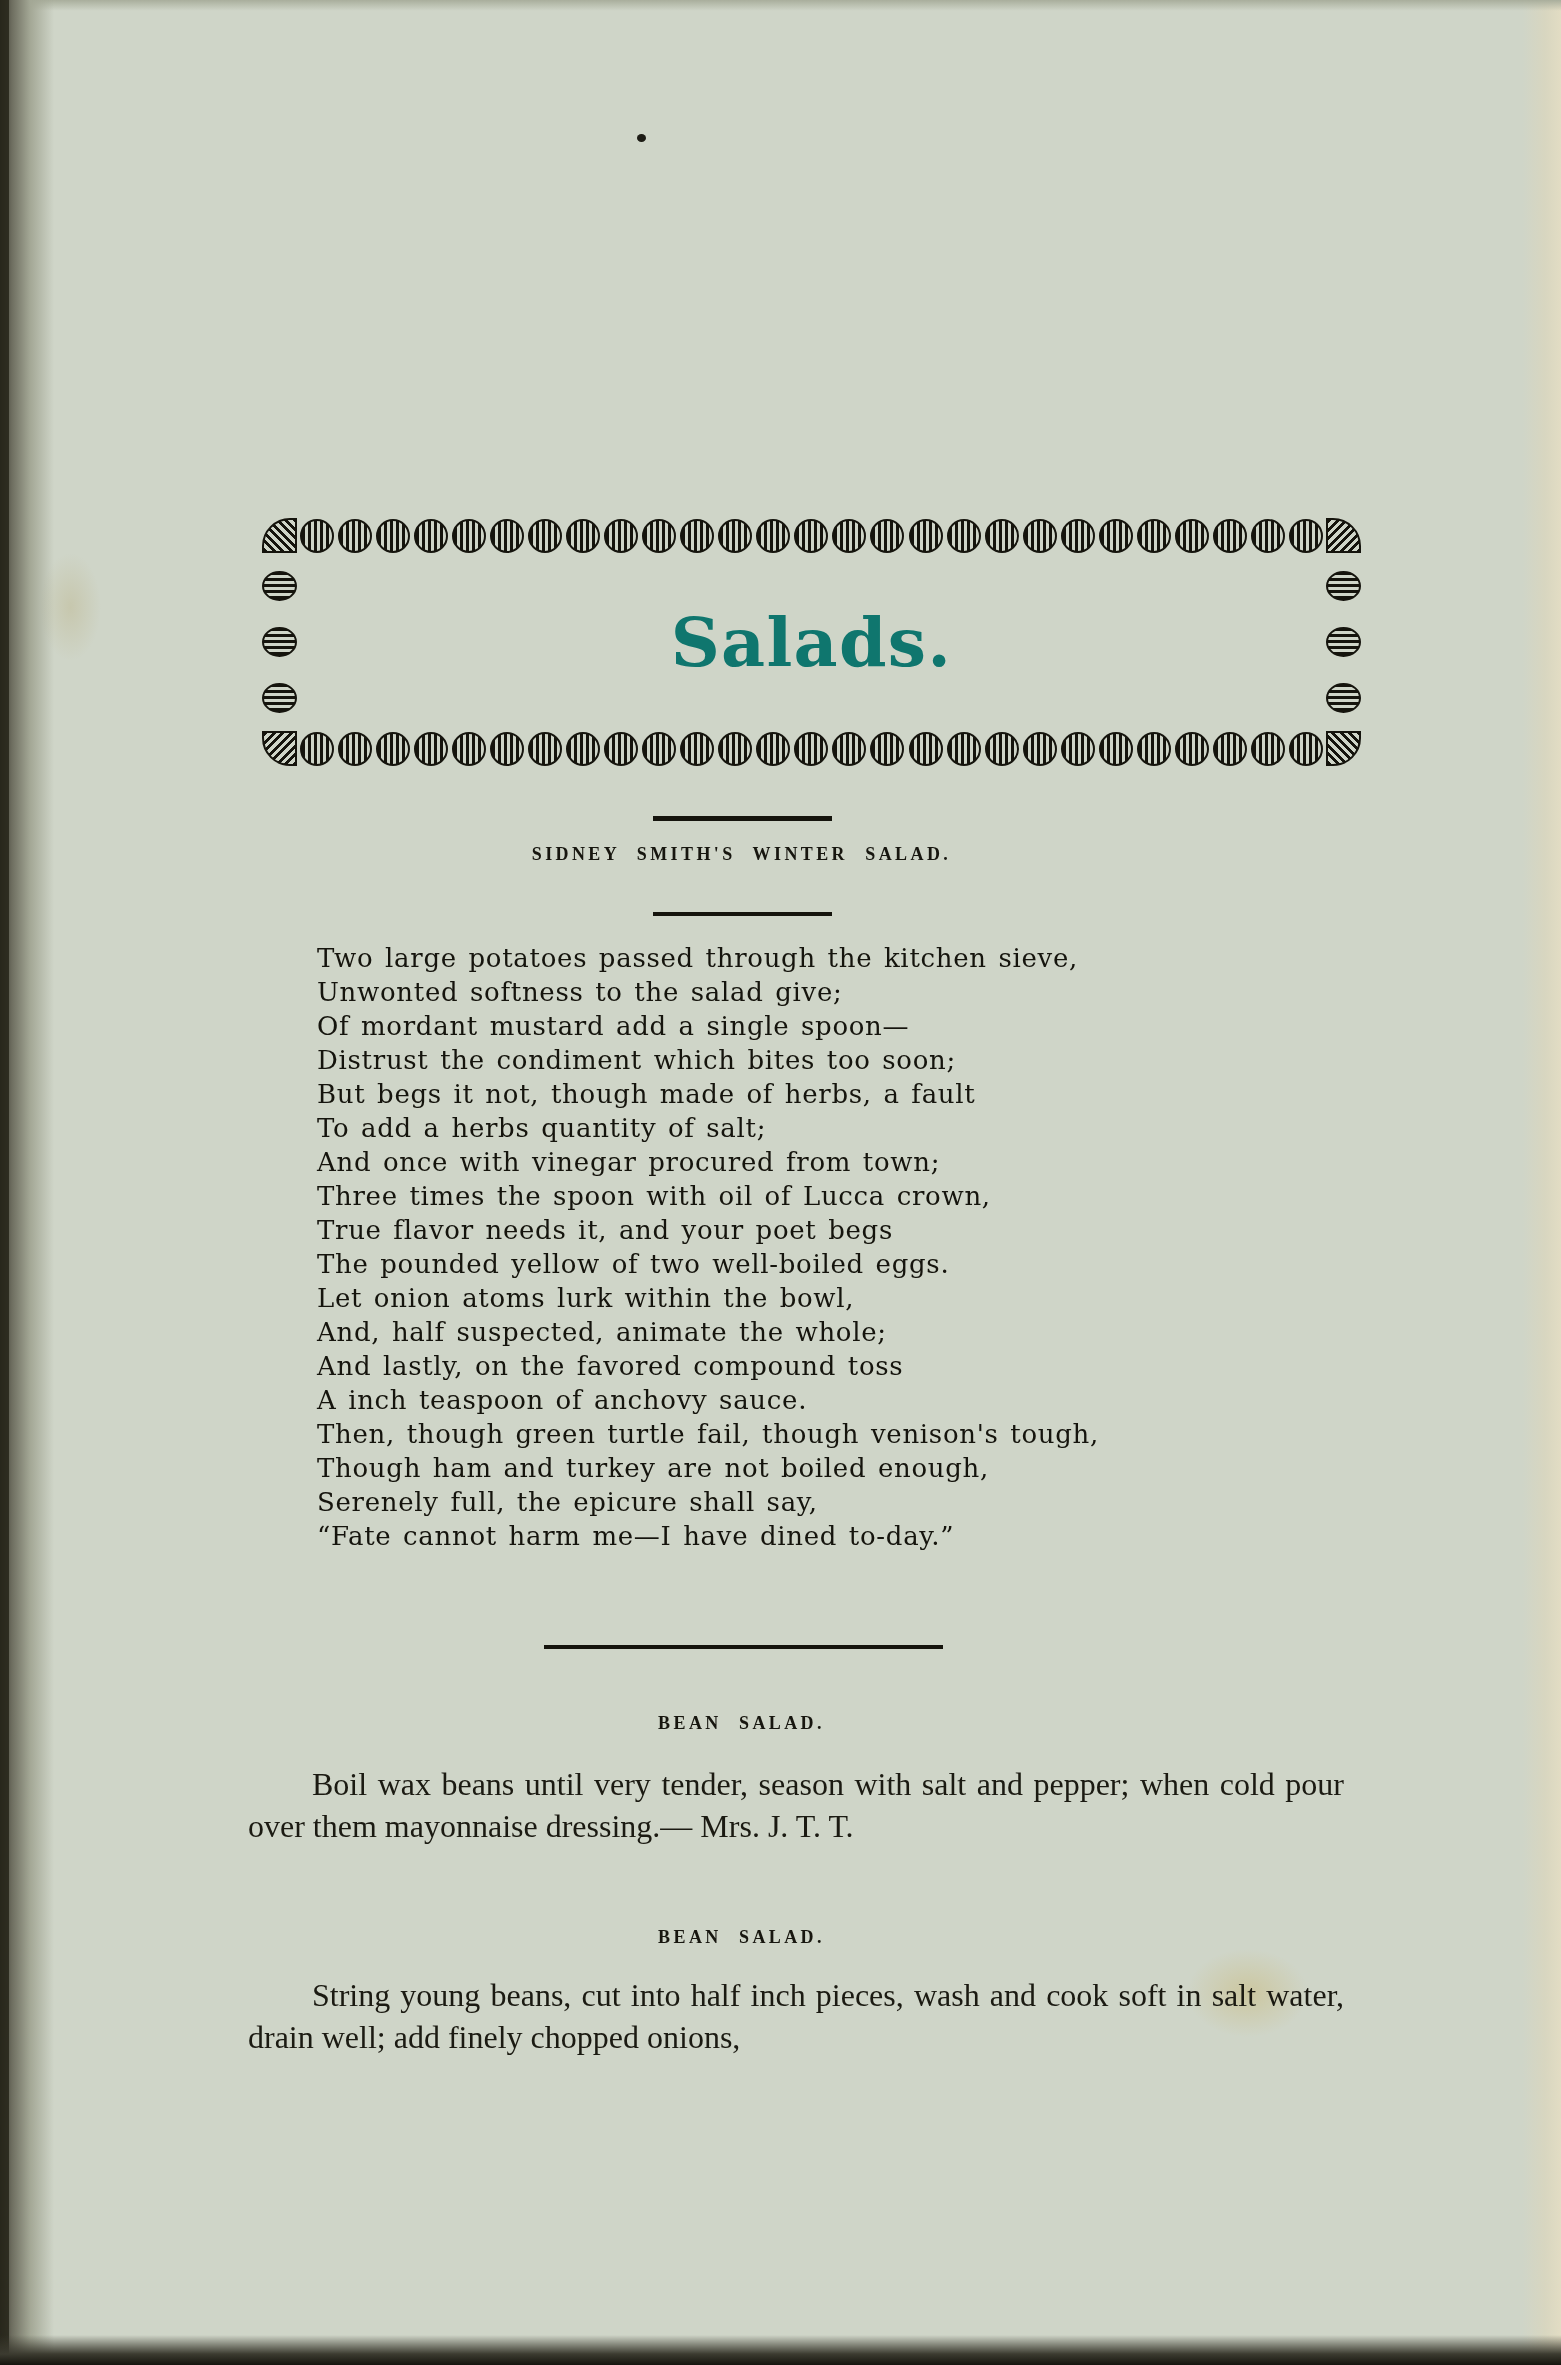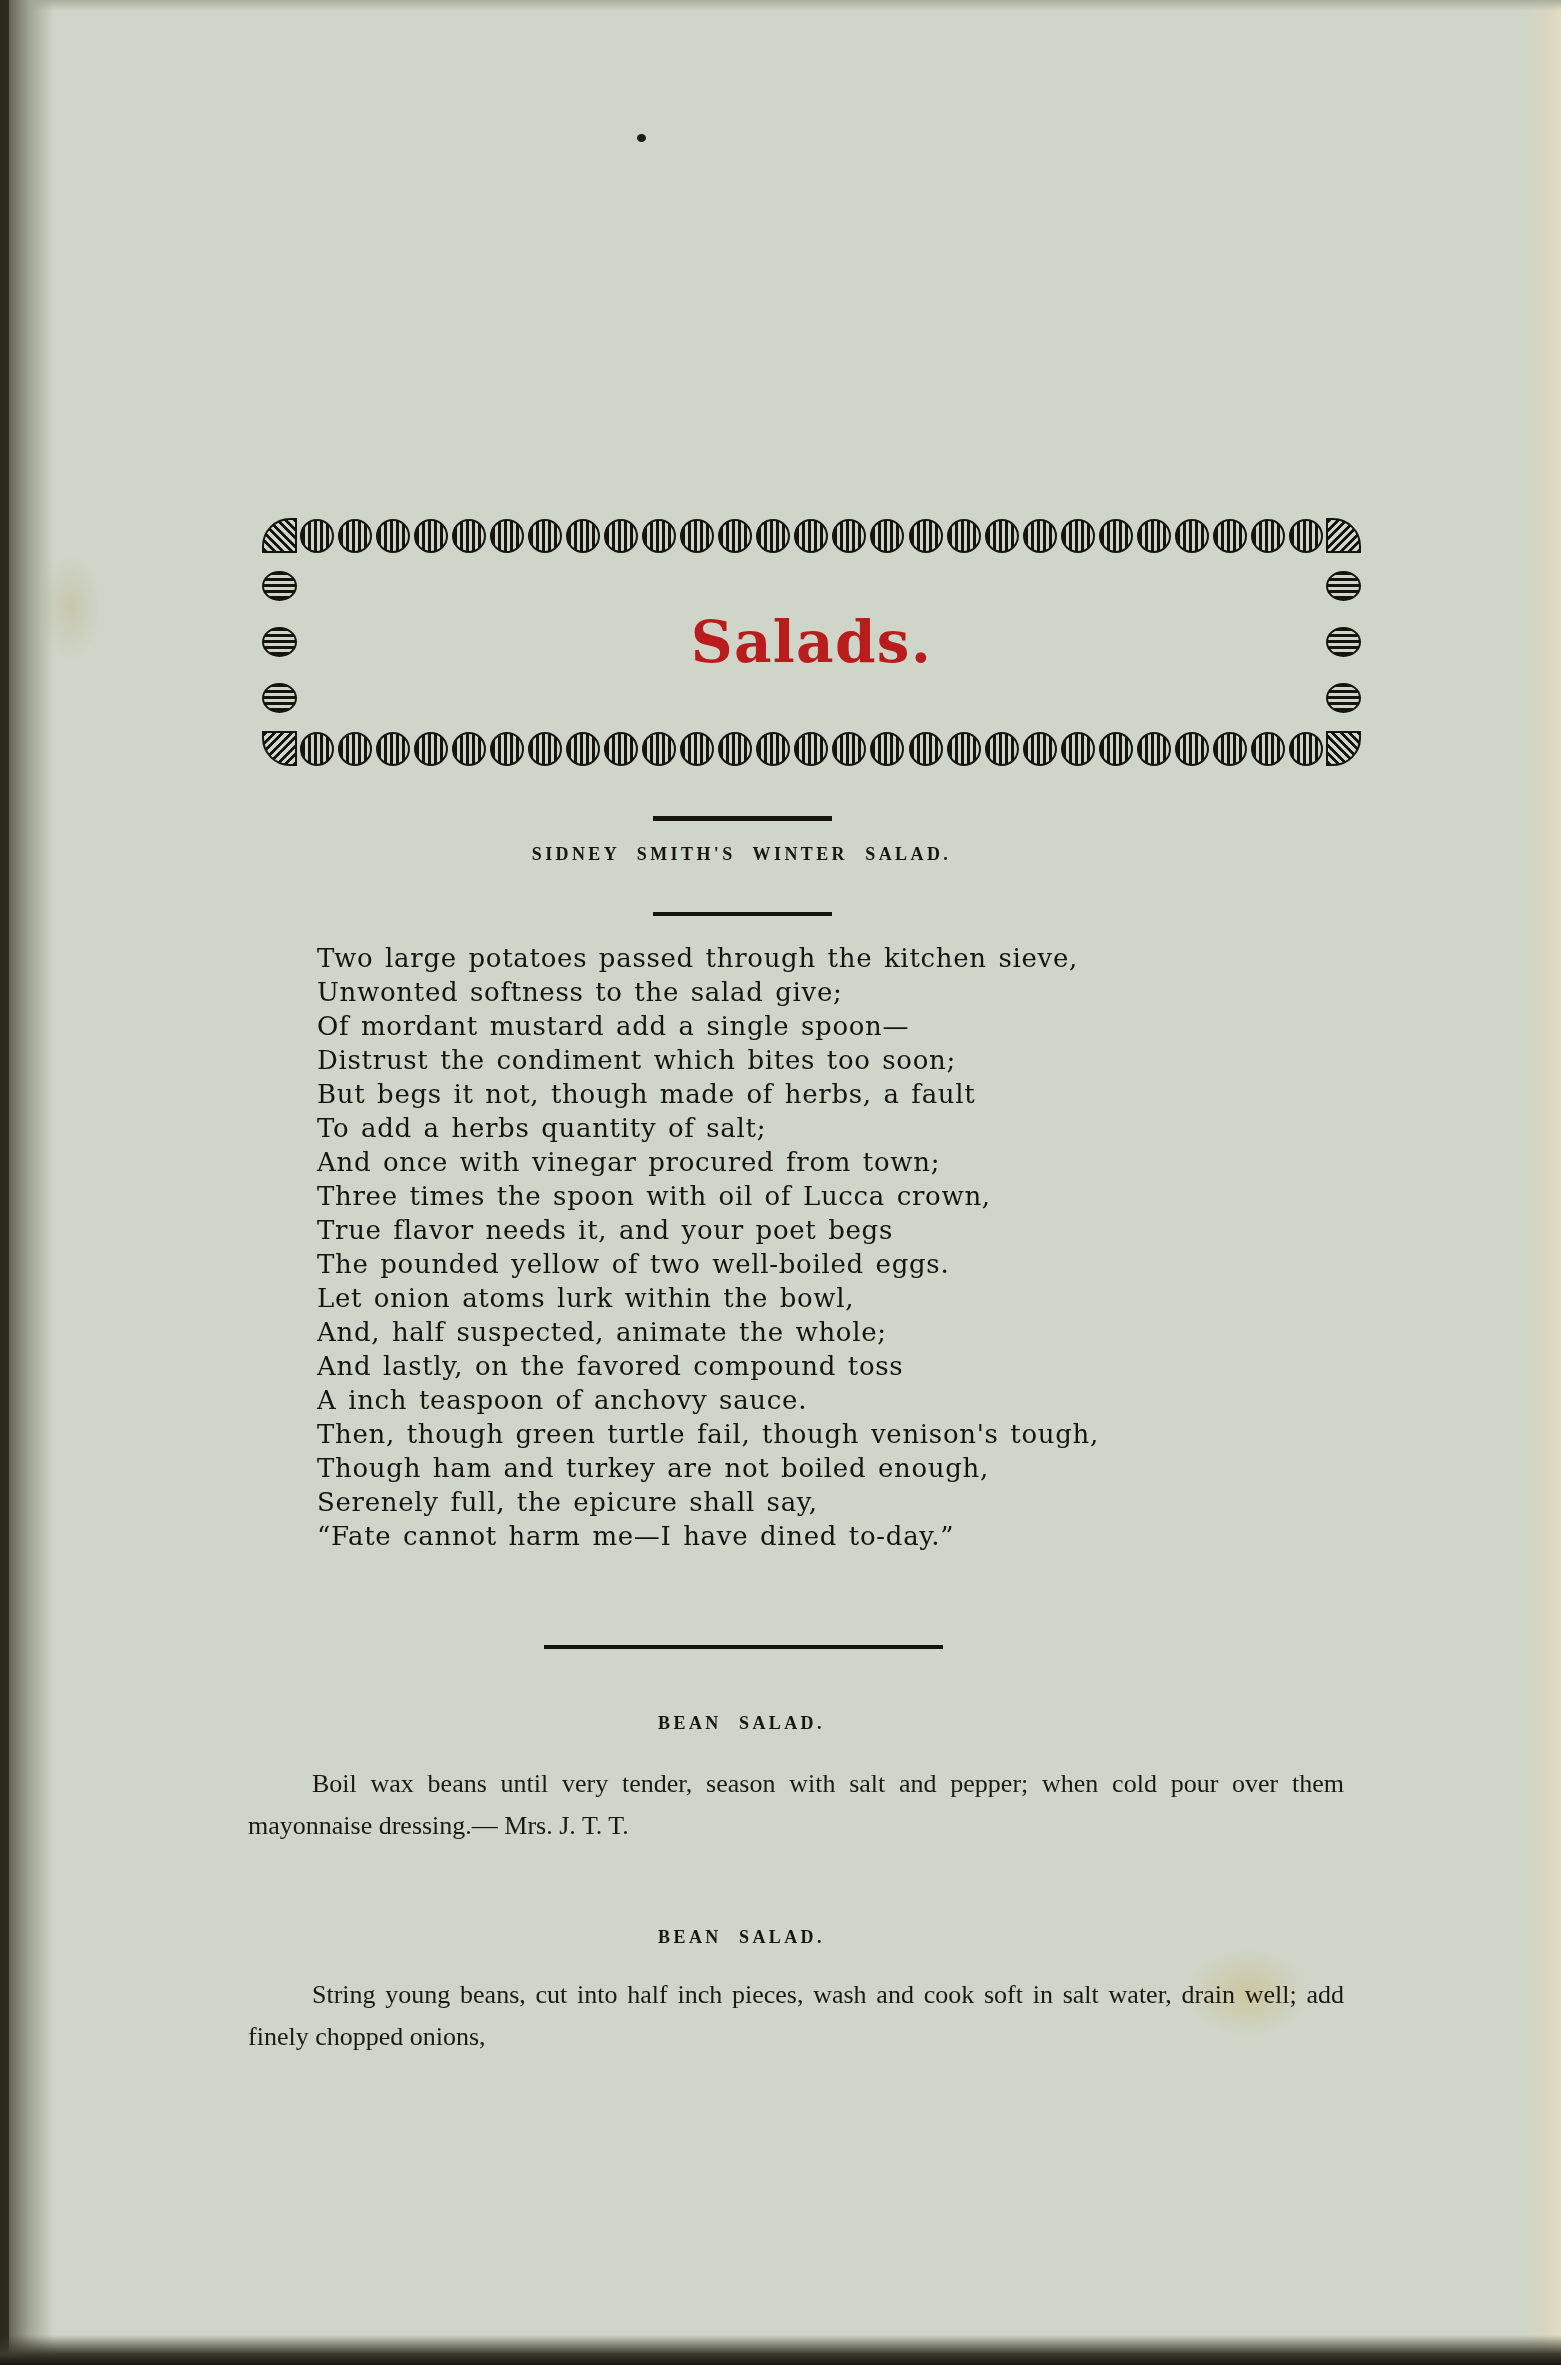--- a/index.html
+++ b/index.html
@@ -45,22 +45,22 @@
   .orn-col.left{left:0;}
   .orn-col.right{right:0;}
   .corner{position:absolute;width:35px;height:35px;box-sizing:border-box;border:2px solid #15140d;
     background:repeating-linear-gradient(45deg,#15140d 0 2.7px,rgba(0,0,0,0) 2.7px 6px);}
   .corner.tl{left:0;top:0;border-radius:80% 0 0 0;}
   .corner.tr{right:0;top:0;border-radius:0 80% 0 0;background:repeating-linear-gradient(135deg,#15140d 0 2.7px,rgba(0,0,0,0) 2.7px 6px);}
   .corner.bl{left:0;bottom:0;border-radius:0 0 0 80%;background:repeating-linear-gradient(135deg,#15140d 0 2.7px,rgba(0,0,0,0) 2.7px 6px);}
   .corner.br{right:0;bottom:0;border-radius:0 0 80% 0;}
 
   .title-area{position:absolute;inset:38px;display:flex;align-items:center;justify-content:center;}
-  .page-title{font-family:"DejaVu Serif", serif;font-weight:bold;font-size:58px;
-    letter-spacing:1.3px;color:#b91c1c;text-align:right;}
+  .page-title{font-family:"DejaVu Serif", serif;font-weight:bold;font-size:68px;
+    letter-spacing:1.3px;color:#0f766e;text-align:right;}
 
   
   .rule{position:absolute;background:#15140d;}
   .rule-1{left:653px;top:816px;width:179px;height:4.7px;}
   .rule-2{left:653px;top:912px;width:179px;height:4px;}
   .rule-3{left:544px;top:1645px;width:399px;height:4px;}
 
   .small-heading{position:absolute;left:202px;width:1079px;text-align:center;
     font-family:"Liberation Serif", serif;font-weight:600;font-size:18px;
     letter-spacing:3.4px;word-spacing:9.4px;color:#17160f;}
@@ -68,21 +68,21 @@
   .heading-bean1{top:1713px;}
   .heading-bean2{top:1927px;}
 
   
   .poem{position:absolute;left:317px;top:941px;width:1012px;
     font-family:"DejaVu Serif", serif;font-weight:400;font-size:26px;line-height:34px;
     letter-spacing:0.7px;word-spacing:2.7px;color:#15140d;}
 
   
   .prose{position:absolute;left:248px;width:1096px;
-    font-family:"Liberation Serif", serif;font-size:26px;line-height:42px;
+    font-family:"Liberation Serif", serif;font-size:32px;line-height:42px;
     text-align:justify;text-indent:64px;color:#1b1a12;}
   .prose-1{top:1763px;}
   .prose-2{top:1974px;}
 </style>
 </head>
 <body>
 
 <div id="page">
 
   <div class="edge-right"></div>

